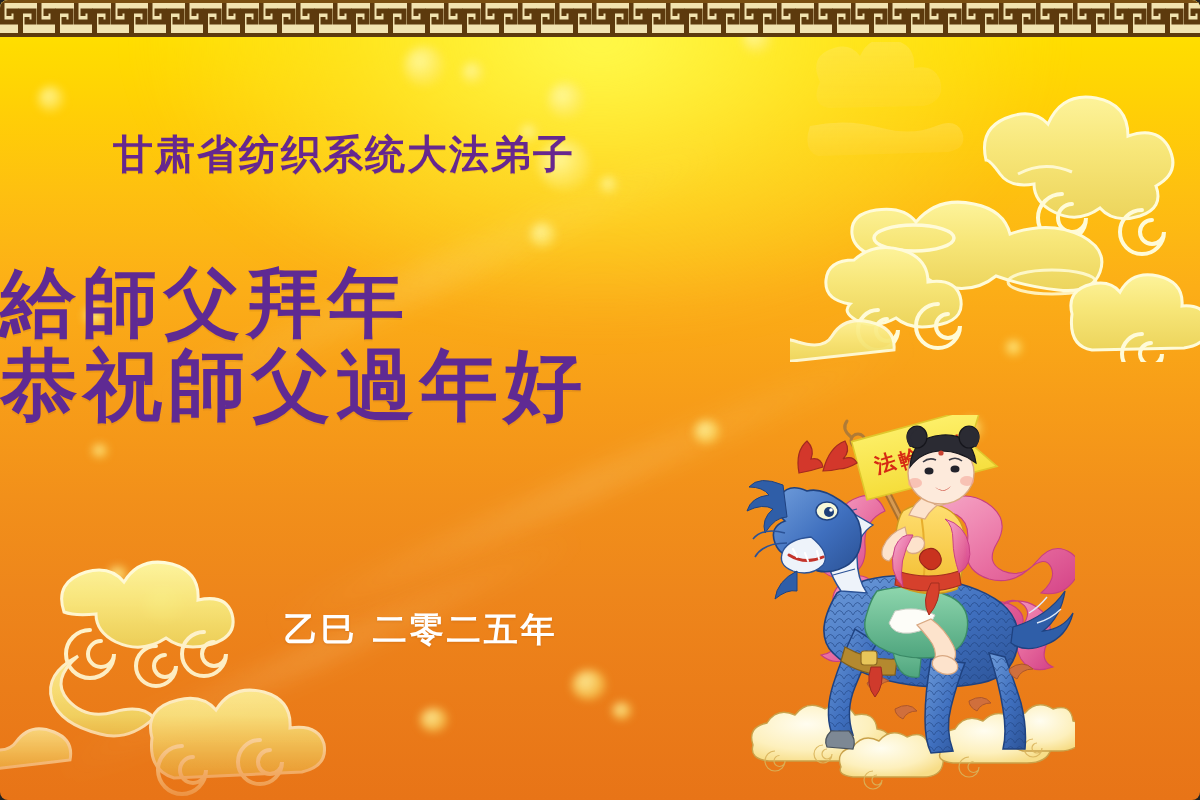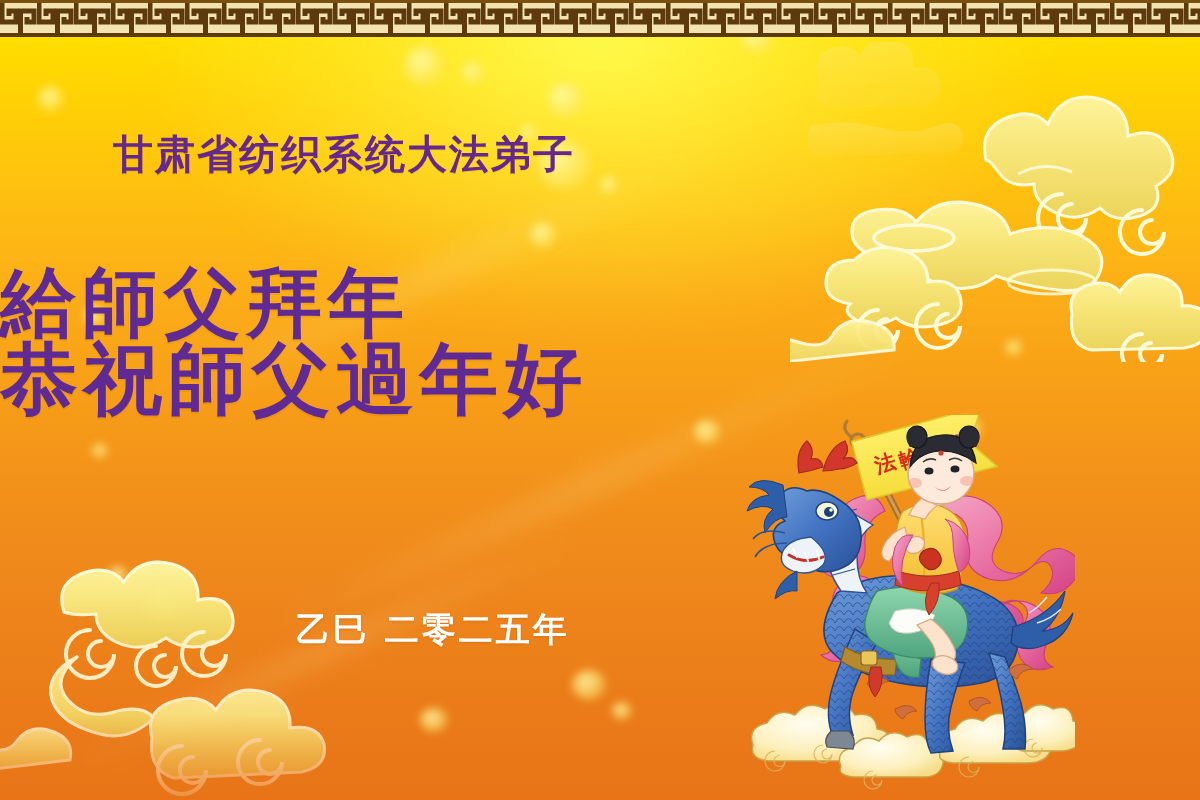--- a/index.html
+++ b/index.html
@@ -17,20 +17,21 @@
         #ffe600 0%,
         #ffdc00 6%,
         #ffcf06 14%,
         #fec010 24%,
         #fcae17 36%,
         #f79d18 50%,
         #f2901a 62%,
         #ee861b 74%,
         #eb7d19 86%,
         #e87417 100%);
+    border-radius: 8px;
   }
 
   
   .glow-top {
     position: absolute;
     left: 50%;
     top: -240px;
     width: 900px;
     height: 560px;
     margin-left: -450px;
@@ -98,25 +99,25 @@
   }
   #greeting .gl {
     display: block;
     font-size: 76px;
     line-height: 82px;
     font-weight: bold;
     letter-spacing: 6px;
     white-space: nowrap;
     text-shadow: 0 2px 0 rgba(130,70,10,0.10);
   }
-  #greeting .gl2 { font-size: 78px; font-family: Liberation Mono, monospace; }
+  #greeting .gl2 { font-size: 78px; }
 
   #date-line {
     position: absolute;
-    left: 296px;
+    left: 284px;
     top: 612px;
     font-size: 34px;
     line-height: 1;
     font-weight: bold;
     color: #ffffff;
     letter-spacing: 3px;
     white-space: nowrap;
     text-shadow: 0 1px 2px rgba(150,70,0,0.25);
   }
 

